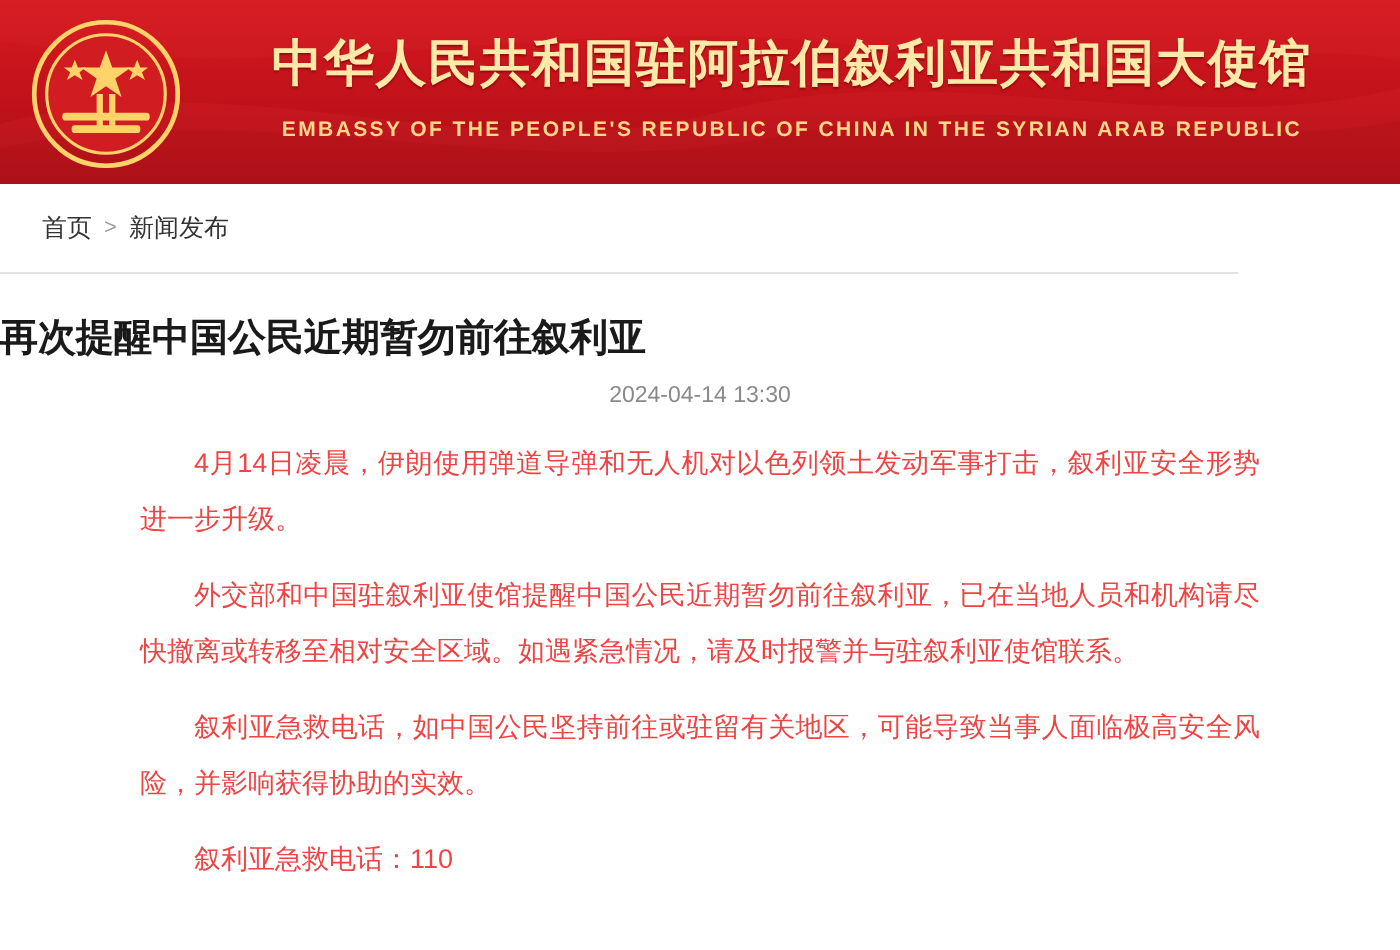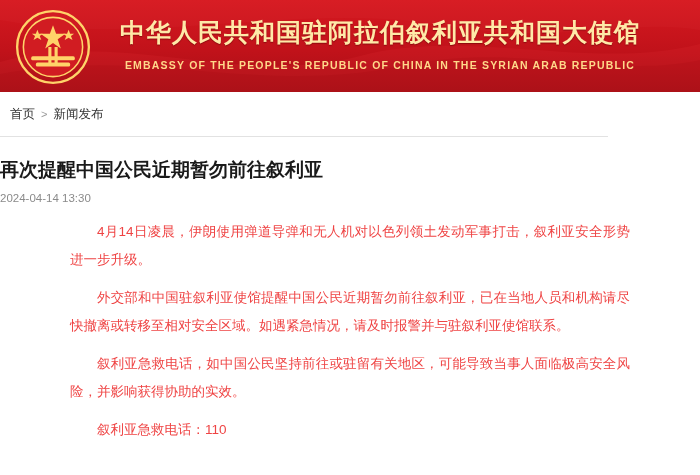--- a/index.html
+++ b/index.html
@@ -32,21 +32,21 @@
   }
   .emblem {
     position: absolute;
     left: 14px;
     top: 8px;
     width: 78px;
     height: 78px;
   }
   .header-text {
     position: absolute;
-    left: 84px;
+    left: 100px;
     top: 10px;
     width: 592px;
     text-align: center;
   }
   .header-cn {
     color: #ffe9a8;
     font-size: 25px;
     font-weight: bold;
     letter-spacing: 1px;
     line-height: 44px;
@@ -64,20 +64,21 @@
   }
 
   
   .breadcrumb-wrap {
     width: 608px;
     height: 44px;
     background: #ffffff;
     border-bottom: 1px solid #e2e2e2;
     display: flex;
     align-items: center;
+    padding-left: 11px;
   }
   .breadcrumb {
     padding-left: 10px;
     font-size: 12.5px;
     color: #333333;
     display: flex;
     align-items: center;
     gap: 6px;
   }
   .breadcrumb a {
@@ -95,20 +96,21 @@
     padding-top: 18px;
   }
   .title {
     text-align: left;
     font-size: 19px;
     font-weight: bold;
     color: #1a1a1a;
     line-height: 30px;
   }
   .meta {
+    text-align: center;
     font-size: 11.5px;
     color: #8a8a8a;
     margin-top: 7px;
   }
   .body {
     margin: 14px auto 0 auto;
     width: 560px;
   }
   .para {
     font-size: 13.5px;

